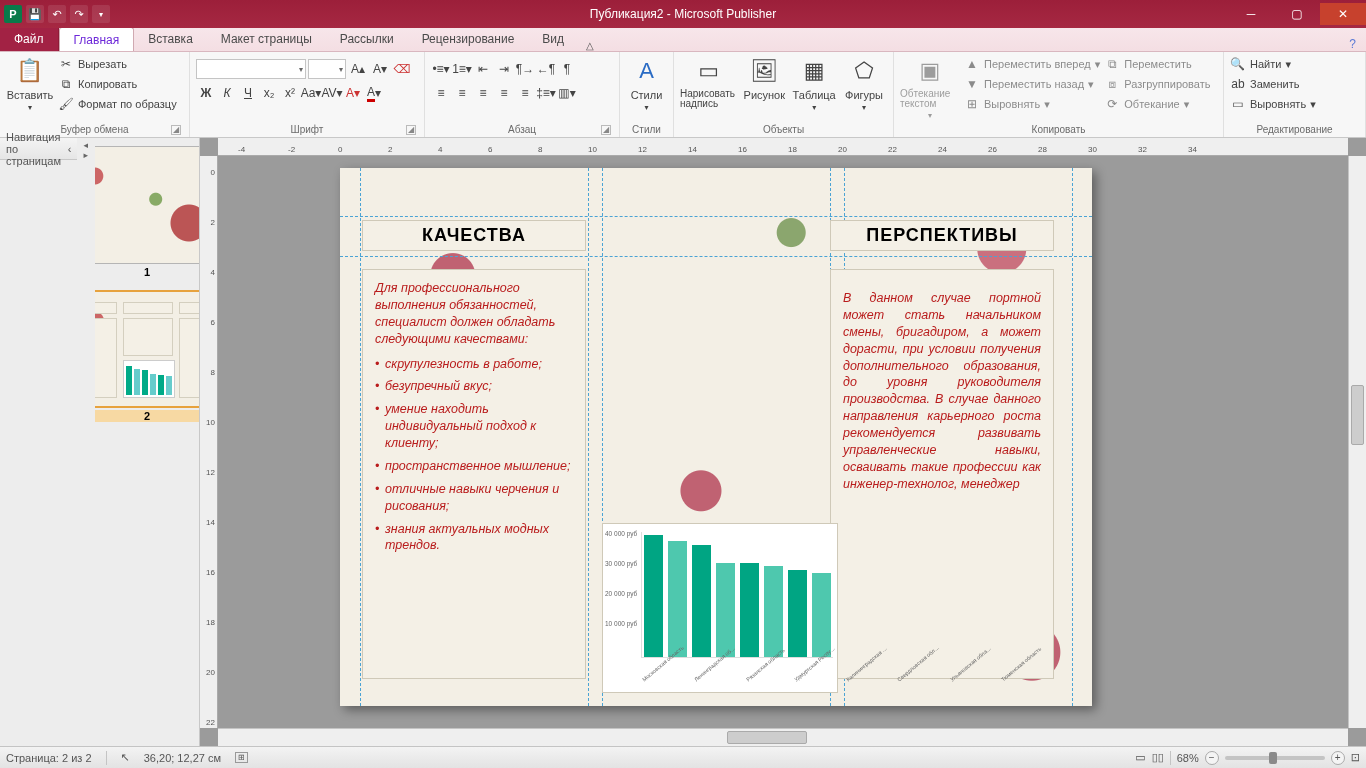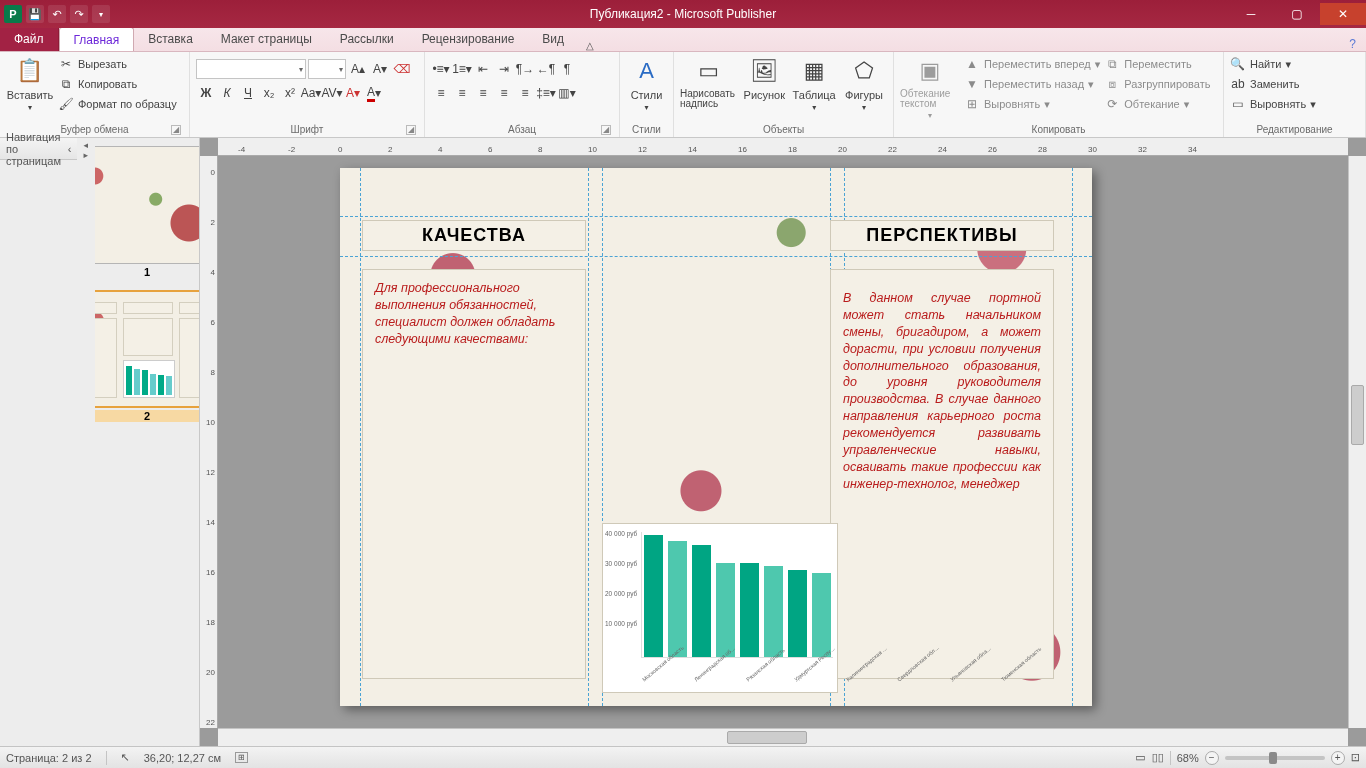--- a/index.html
+++ b/index.html
@@ -388,20 +388,28 @@
         <div class="guide-v" style="left:490px;"></div>
       <div class="guide-v" style="left:504px;"></div>
         <div class="guide-v" style="left:732px;"></div>
       <div class="guide-h" style="top:48px;"></div>
         <div class="guide-h" style="top:88px;"></div>
 
       <div class="col" style="left:22px;">
         <div class="colhead">КАЧЕСТВА</div>
         <div class="colbody">
           <div>Для профессионального выполнения обязанностей, специалист должен обладать следующими качествами:</div>
+          <ul id="col1list">
+              <li>скрупулезность в работе;</li>
+              <li>безупречный вкус;</li>
+              <li>умение находить индивидуальный подход к клиенту;</li>
+              <li>пространственное мышление;</li>
+              <li>отличные навыки черчения и рисования;</li>
+              <li>знания актуальных модных трендов.</li>
+            </ul>
         </div>
       </div>
 
 
       <div class="col" style="left:490px;">
         <div class="colhead">ПЕРСПЕКТИВЫ</div>
         <div class="colbody" style="text-align:justify;">
           <div style="margin-top:10px;">В данном случае портной может стать начальником смены, бригадиром, а может дорасти, при условии получения дополнительного образования, до уровня руководителя производства. В случае данного направления карьерного роста рекомендуется развивать управленческие навыки, осваивать такие профессии как инженер-технолог, менеджер</div>
         </div>
       </div>

